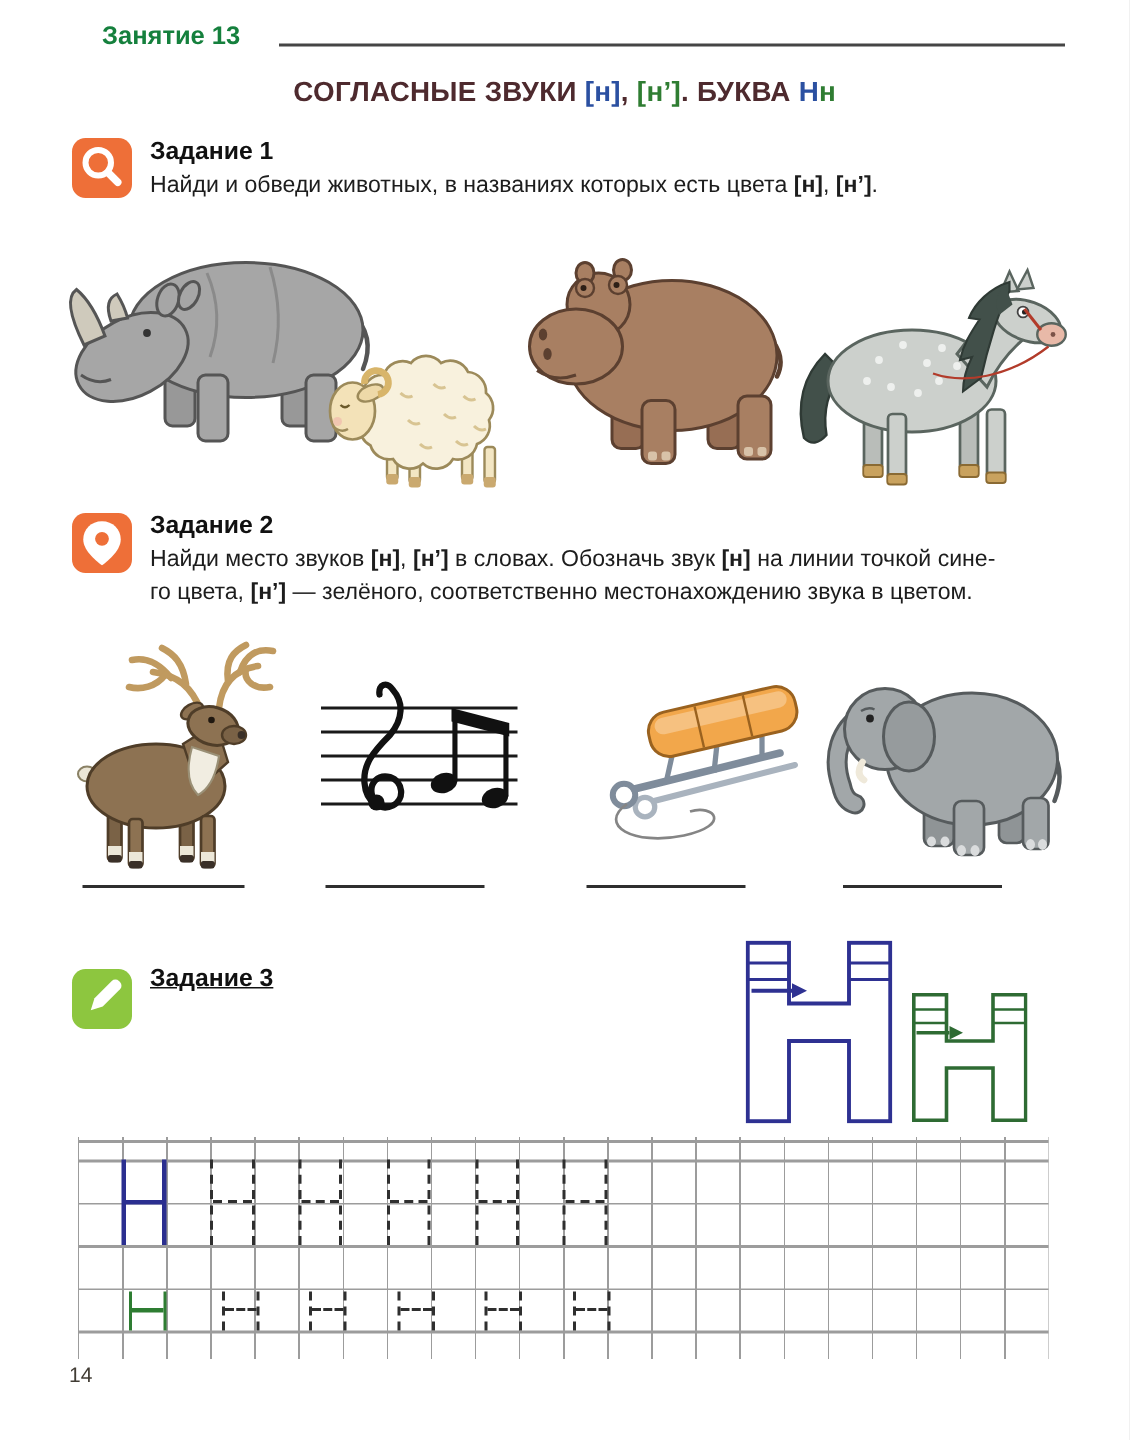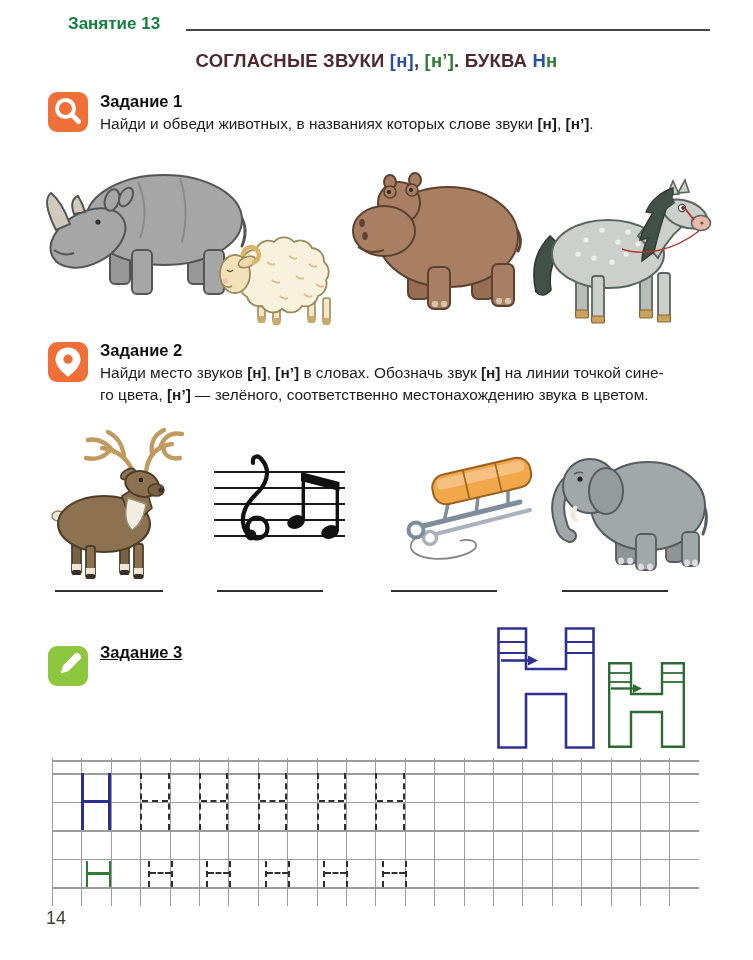--- a/index.html
+++ b/index.html
@@ -42,39 +42,39 @@
   .gl.big{top:15px;width:29.4px;height:57px;}
   .gl.big i{top:27px;}
   .gl.small{top:103px;width:25px;height:26px;}
   .gl.small i{top:11px;}
   .gl.big.solid{border-left:3px solid #2b2f90;border-right:3px solid #2b2f90;}
   .gl.big.solid i{height:3px;background:#2b2f90;}
   .gl.small.solid{border-left:2.6px solid #2e7d32;border-right:2.6px solid #2e7d32;}
   .gl.small.solid i{height:2.6px;background:#2e7d32;}
   .gl.dashed{border-left:2.4px dashed #2f2f2f;border-right:2.4px dashed #2f2f2f;}
   .gl.dashed i{border-top:2.4px dashed #2f2f2f;height:0;}
-  .page-num{left:46px;top:908px;font-size:18px;color:#413c34;}
+  .page-num{left:46px;top:908px;font-size:14px;color:#413c34;}
 </style>
 </head>
 <body>
 
 <div class="page">
 
   <div class="abs lesson">Занятие 13</div>
   <div class="abs header-rule"></div>
   <div class="abs page-title"><span class="b" style="color: rgb(78, 42, 46);">СОГЛАСНЫЕ ЗВУКИ </span><span class="b" style="color: rgb(43, 80, 161);">[н]</span><span class="b" style="color: rgb(78, 42, 46);">, </span><span class="b" style="color: rgb(47, 125, 50);">[н’]</span><span class="b" style="color: rgb(78, 42, 46);">. БУКВА </span><span class="b" style="color: rgb(43, 80, 161);">Н</span><span class="b" style="color: rgb(47, 125, 50);">н</span></div>
 
   <div class="abs badge orange" style="left:48px;top:92px;">
     <svg width="40" height="40" viewBox="0 0 40 40">
       <circle cx="17.5" cy="16.5" r="8.5" fill="none" stroke="#fff" stroke-width="4"></circle>
       <line x1="24" y1="23" x2="30.5" y2="29.5" stroke="#fff" stroke-width="5" stroke-linecap="round"></line>
     </svg>
   </div>
   <div class="abs task-label" style="left:100px;top:92px;text-align:right;">Задание 1</div>
-  <div class="abs task-body" style="left:100px;top:113px;"><span>Найди и обведи животных, в названиях которых слове звуки </span><span class="b">[н]</span><span>, </span><span class="b">[н’]</span><span>.</span></div>
+  <div class="abs task-body" style="left:100px;top:113px;"><span>Найди и обведи животных, в названиях которых есть цвета </span><span class="b">[н]</span><span>, </span><span class="b">[н’]</span><span>.</span></div>
 
   <div class="abs" style="left:38px;top:150px;">
     <svg width="215" height="152" viewBox="0 0 215 152">
       <path d="M196,58 Q213,74 204,96" fill="none" stroke="#555" stroke-width="3" stroke-linecap="round"></path>
       <rect x="72" y="92" width="20" height="42" rx="5" fill="#989898" stroke="#555" stroke-width="2"></rect>
       <rect x="150" y="92" width="20" height="42" rx="5" fill="#989898" stroke="#555" stroke-width="2"></rect>
       <ellipse cx="126" cy="70" rx="78" ry="45" fill="#a6a6a6" stroke="#555" stroke-width="2"></ellipse>
       <path d="M100,32 Q112,60 102,88" fill="none" stroke="#8a8a8a" stroke-width="2"></path>
       <path d="M142,28 Q152,60 144,92" fill="none" stroke="#8a8a8a" stroke-width="2"></path>
       <rect x="94" y="100" width="20" height="44" rx="5" fill="#a6a6a6" stroke="#555" stroke-width="2"></rect>

